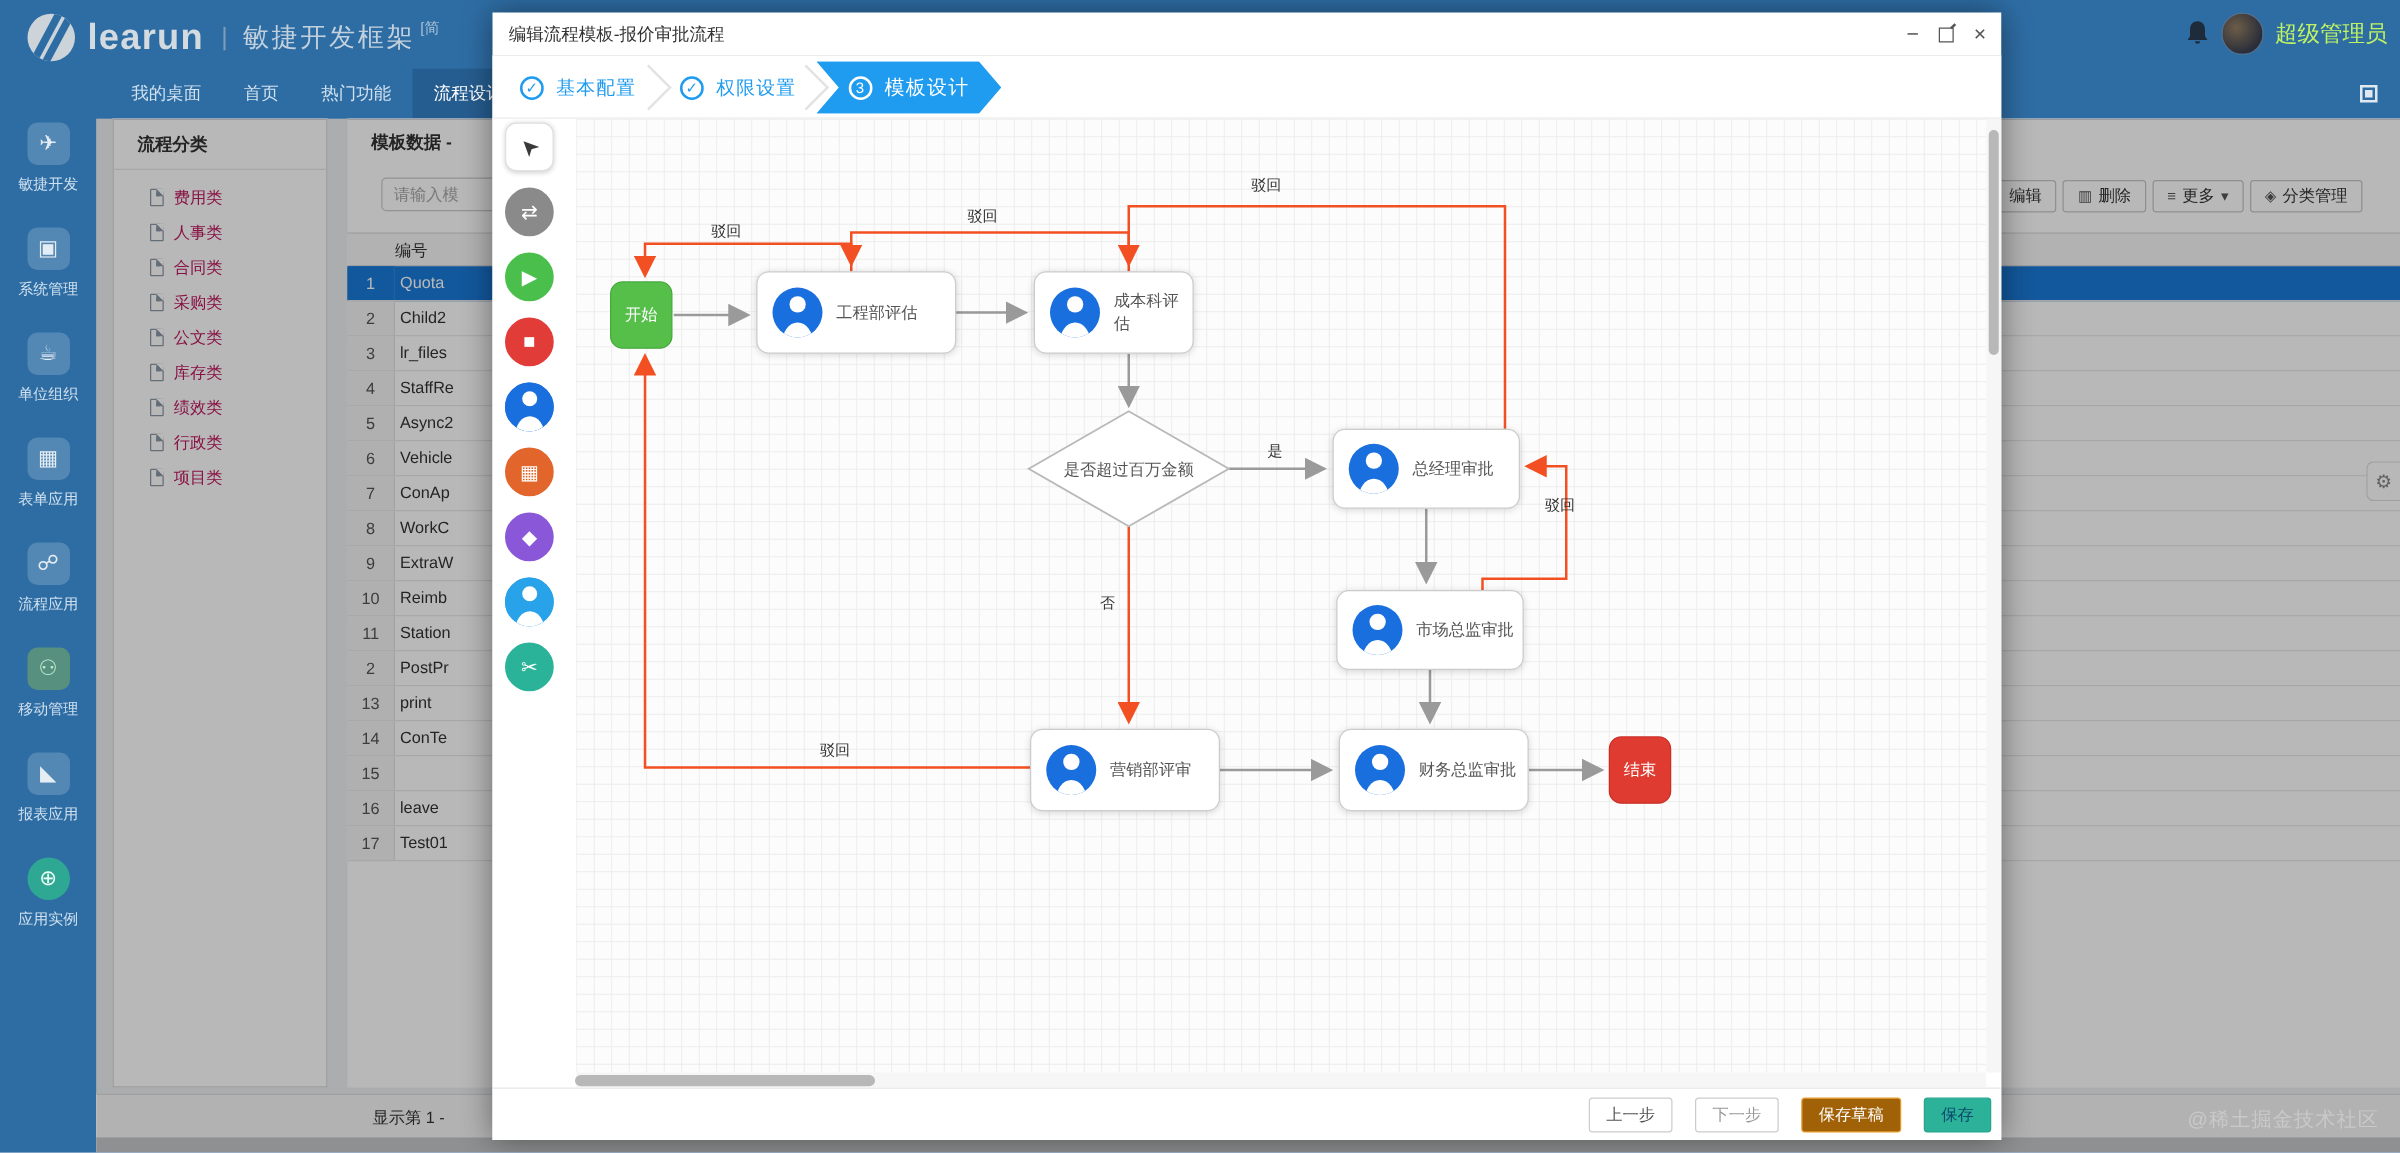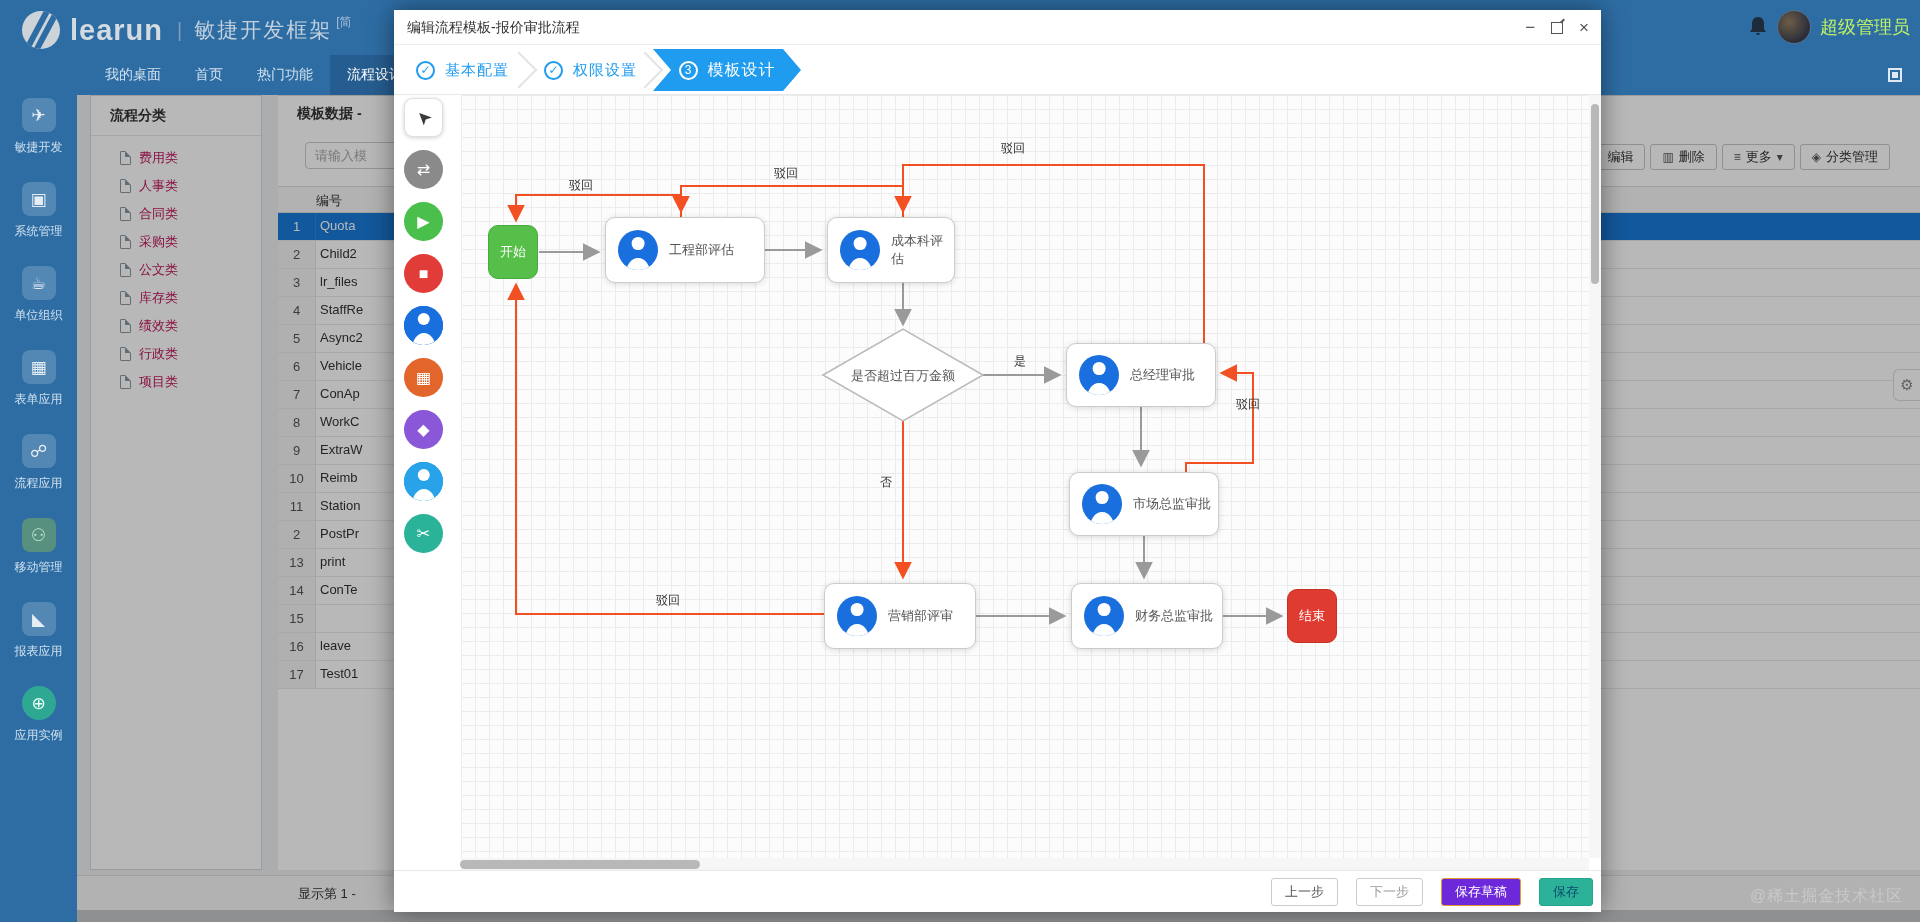--- a/index.html
+++ b/index.html
@@ -106,21 +106,21 @@
   .e-lbl { position:absolute; font-size:12px; color:#333; z-index:4; }
   .dia-lbl { position:absolute; left:429px; top:272px; width:160px; text-align:center; font-size:13px; color:#555; z-index:4; }
   .hs-track { position:absolute; left:67px; top:763px; width:1128px; height:12px; background:#f6f6f6; }
   .hs-thumb { position:absolute; left:66px; top:765px; width:240px; height:9px; background:#b8b8b8; border-radius:5px; cursor:pointer; }
   .vs-track { position:absolute; left:1195px; top:0; width:12px; height:763px; background:#f6f6f6; }
   .vs-thumb { position:absolute; left:1197px; top:9px; width:8px; height:180px; background:#b8b8b8; border-radius:4px; cursor:pointer; }
   .m-footer { position:absolute; left:0; bottom:0; right:0; height:42px; border-top:1px solid #e8e8e8; background:#fff;
     display:flex; align-items:center; justify-content:flex-end; gap:18px; padding-right:8px; }
   .fbtn { height:28px; padding:0 13px; border:1px solid #ccc; border-radius:3px; background:#fff; font-size:13px; color:#555; cursor:pointer; }
   .fbtn.lite { color:#9a9a9a; }
-  .fbtn.orange { background:#6d28d9; border-color:#e49a2b; color:#fff; }
+  .fbtn.orange { background:#a16207; border-color:#e49a2b; color:#fff; }
   .fbtn.teal { background:#2cb299; border-color:#25a68e; color:#0c4a6e; }
 </style>
 </head>
 <body>
 
 <div class="chrome">
   <div class="brand">
     <div class="logo-circle"></div>
     <span class="brand-name">learun</span>
     <span class="brand-div">|</span>

